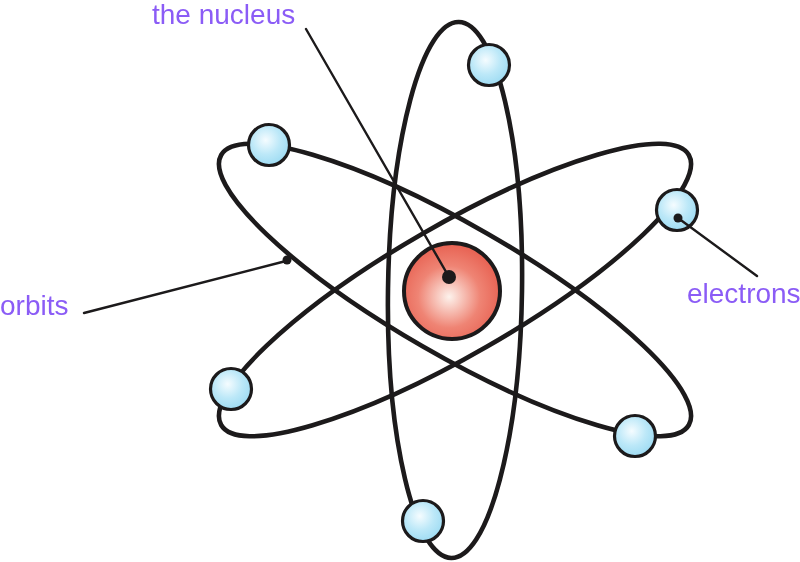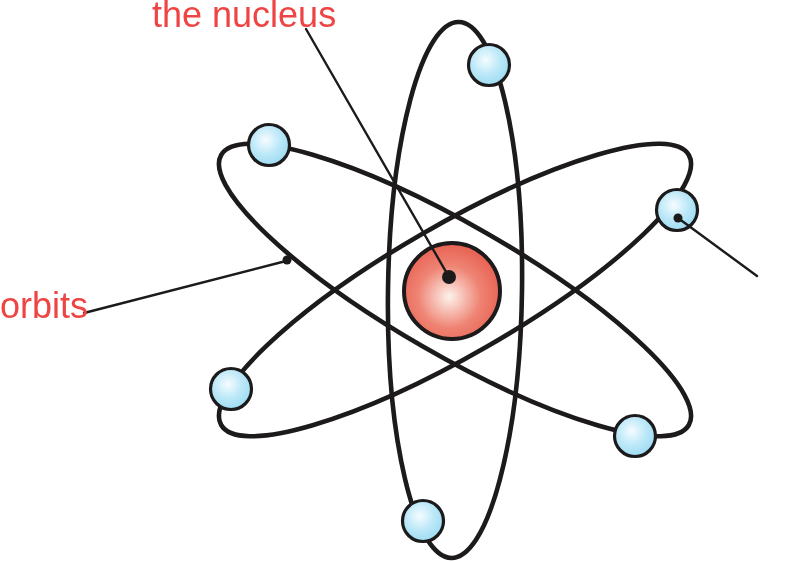--- a/index.html
+++ b/index.html
@@ -7,23 +7,23 @@
     position: relative;
     width: 800px;
     height: 562px;
     background: #ffffff;
     overflow: hidden;
     font-family: "Liberation Sans", sans-serif;
   }
   .diagram-svg { position: absolute; left: 0; top: 0; }
   .label {
     position: absolute;
-    font-size: 36px;
+    font-size: 28px;
     line-height: 28px;
-    color: #ef4444;
+    color: #8b5cf6;
     letter-spacing: 0px;
     white-space: nowrap;
   }
   .label-nucleus   { left: 152px; top: 1px;   }
   .label-orbits    { left: 0px;   top: 292px; text-align: center; }
   .label-electrons { left: 687px; top: 280px; }
 </style>
 </head>
 <body>
 
@@ -61,14 +61,15 @@
 
     <line x1="84" y1="313" x2="286" y2="261" stroke-width="2.4" stroke-linecap="round" stroke="#1c1a1b"></line>
     <circle cx="287" cy="260" r="4.5" fill="#1c1a1b"></circle>
 
     <line x1="678" y1="218" x2="757" y2="276" stroke-width="2.4" stroke-linecap="round" stroke="#1c1a1b"></line>
     <circle cx="678" cy="218" r="4.5" fill="#1c1a1b"></circle>
   </svg>
 
   <div class="label label-nucleus">the nucleus</div>
   <div class="label label-orbits">orbits</div>
+  <div class="label label-electrons">electrons</div>
 
 </div>
 
 </body></html>

